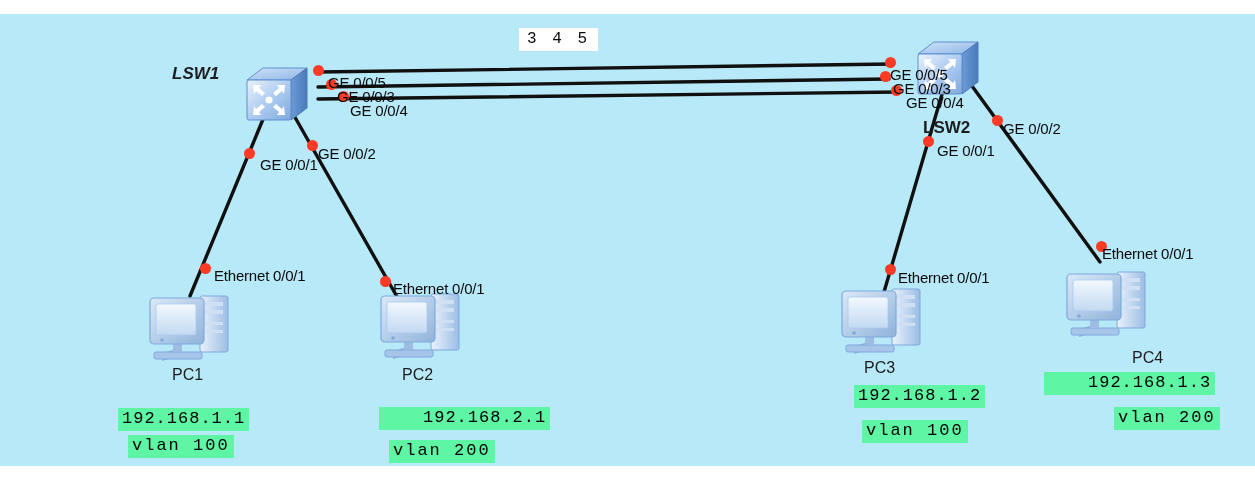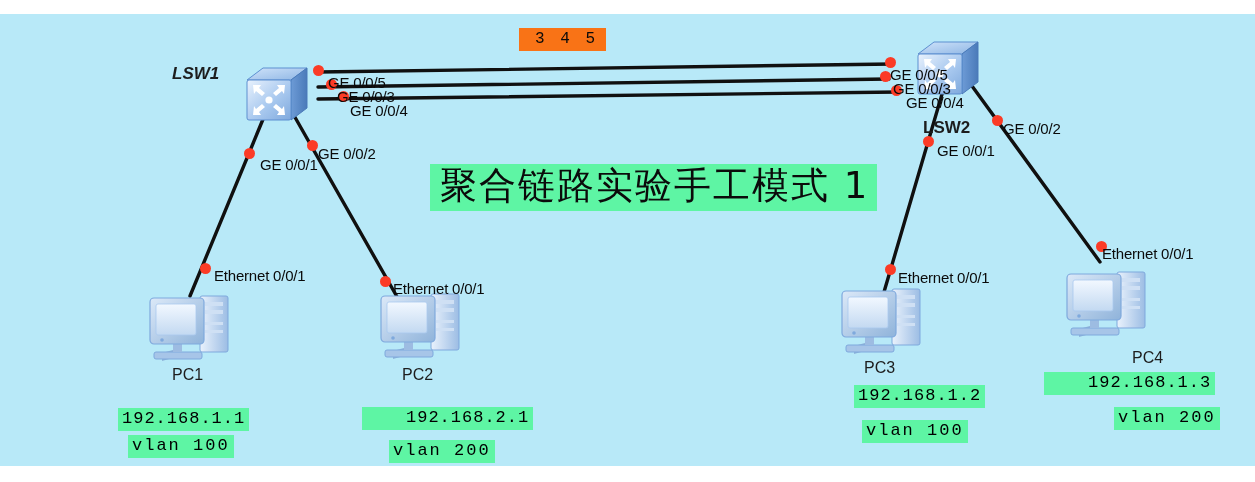--- a/index.html
+++ b/index.html
@@ -82,25 +82,25 @@
     font-family: "DejaVu Sans", sans-serif;
     font-size: 37px;
     padding: 2px 8px 4px 10px;
     white-space: nowrap;
     z-index: 8;
     letter-spacing: 2px;
     line-height: 1.1;
   }
   .vlan-tags {
     position: absolute;
-    background: #f97316;
+    background: #ffffff;
     color: #0b0b0b;
     font-family: "Liberation Mono", monospace;
     font-size: 17px;
-    padding: 2px 8px 3px 16px;
+    padding: 2px 8px 3px 8px;
     white-space: nowrap;
     z-index: 8;
     letter-spacing: 3px;
   }
   .sw-icon, .pc-icon { display: block; }
 </style>
 </head>
 <body>
 
 <div id="canvas">
@@ -275,26 +275,25 @@
         <div class="dev-label" style="left: 172px; top: 50px; font-style: italic;">LSW1</div>
         <div class="dev-label" style="left: 923px; top: 104px;">LSW2</div>
         <div class="dev-label plain" style="left: 172px; top: 352px; text-align: center;">PC1</div>
         <div class="dev-label plain" style="left: 402px; top: 352px;">PC2</div>
         <div class="dev-label plain" style="left: 864px; top: 345px; text-align: center;">PC3</div>
         <div class="dev-label plain" style="left: 1132px; top: 335px;">PC4</div>
       </div>
     <div id="annot-layer">
         <div class="hl" style="left: 118px; top: 394px; letter-spacing: 1px;">192.168.1.1</div>
         <div class="hl" style="left: 128px; top: 421px; letter-spacing: 2px;">vlan 100</div>
-        <div class="hl" style="left: 362px; top: 393px; letter-spacing: 1px; padding-left: 44px;">192.168.2.1</div>
+        <div class="hl" style="left: 379px; top: 393px; letter-spacing: 1px; padding-left: 44px;">192.168.2.1</div>
         <div class="hl" style="left: 389px; top: 426px; letter-spacing: 2px;">vlan 200</div>
         <div class="hl" style="left: 854px; top: 371px; letter-spacing: 1px;">192.168.1.2</div>
         <div class="hl" style="left: 862px; top: 406px; letter-spacing: 2px;">vlan 100</div>
         <div class="hl" style="left: 1044px; top: 358px; letter-spacing: 1px; padding-left: 44px;">192.168.1.3</div>
         <div class="hl" style="left: 1114px; top: 393px; letter-spacing: 2px;">vlan 200</div>
       </div>
 
-    <div class="title-box" style="left:430px; top:150px;">聚合链路实验手工模式 1</div>
 
     <div class="vlan-tags" style="left:519px; top:14px; font-size:16px;">3  4  5</div>
 
   </div>
 </div>
 
 </body></html>

